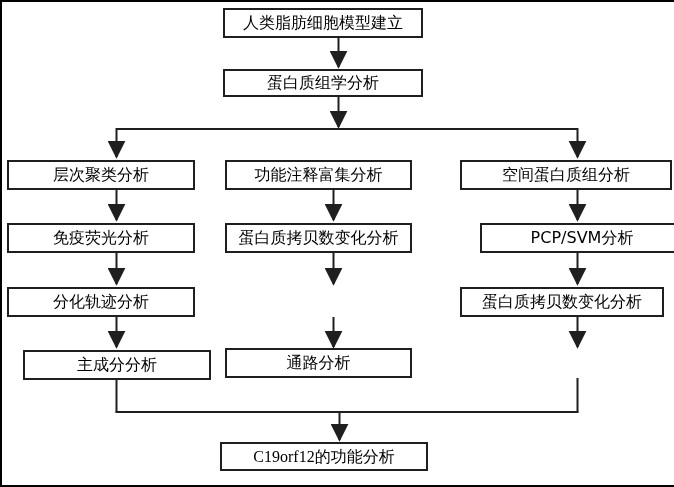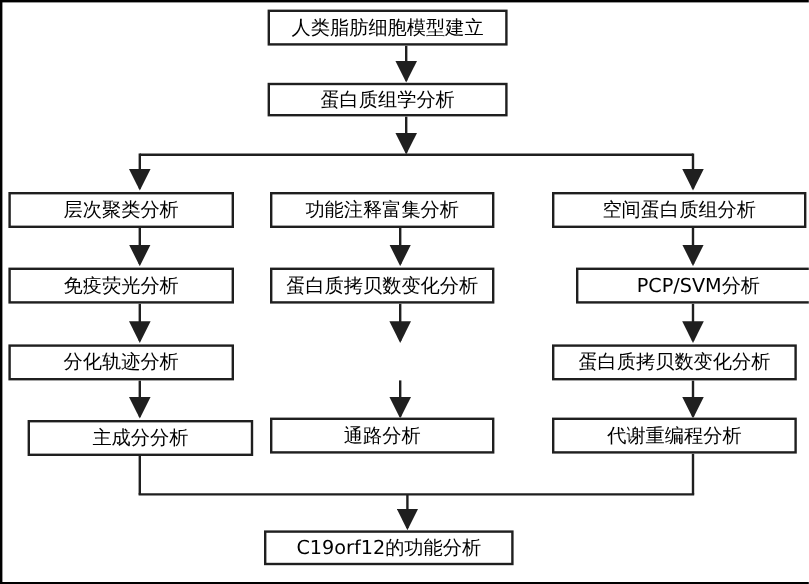--- a/index.html
+++ b/index.html
@@ -88,17 +88,16 @@
   <div class="node" style="left:5px; top:221px; width:188px; height:30px;">免疫荧光分析</div>
   <div class="node" style="left:21px; top:348px; width:188px; height:30px;">主成分分析</div>
 
   <div class="node" style="left:223px; top:221px; width:187px; height:30px;">蛋白质拷贝数变化分析</div>
   <div class="node" style="left:223px; top:158px; width:187px; height:30px;">功能注释富集分析</div>
   <div class="node" style="left:223px; top:346px; width:187px; height:30px;">通路分析</div>
 
   <div class="node" style="left:458px; top:158px; width:212px; height:30px;">空间蛋白质组分析</div>
   <div class="node" style="left:458px; top:221px; width:204px; height:30px;margin-left:20px;">PCP/SVM分析</div>
   <div class="node" style="left:458px; top:285px; width:204px; height:30px;">蛋白质拷贝数变化分析</div>
-  <div class="node" style="left:458px; top:346px; width:204px; height:30px;">代谢重编程分析</div>
 
-  <div class="node" style="left:218px; top:440px; width:208px; height:29px;">C19orf12的功能分析</div>
+  <div class="node" style="left:218px; top:440px; width:208px; height:29px;font-family:Liberation Serif, serif;">C19orf12的功能分析</div>
 
 </div>
 
 </body></html>

